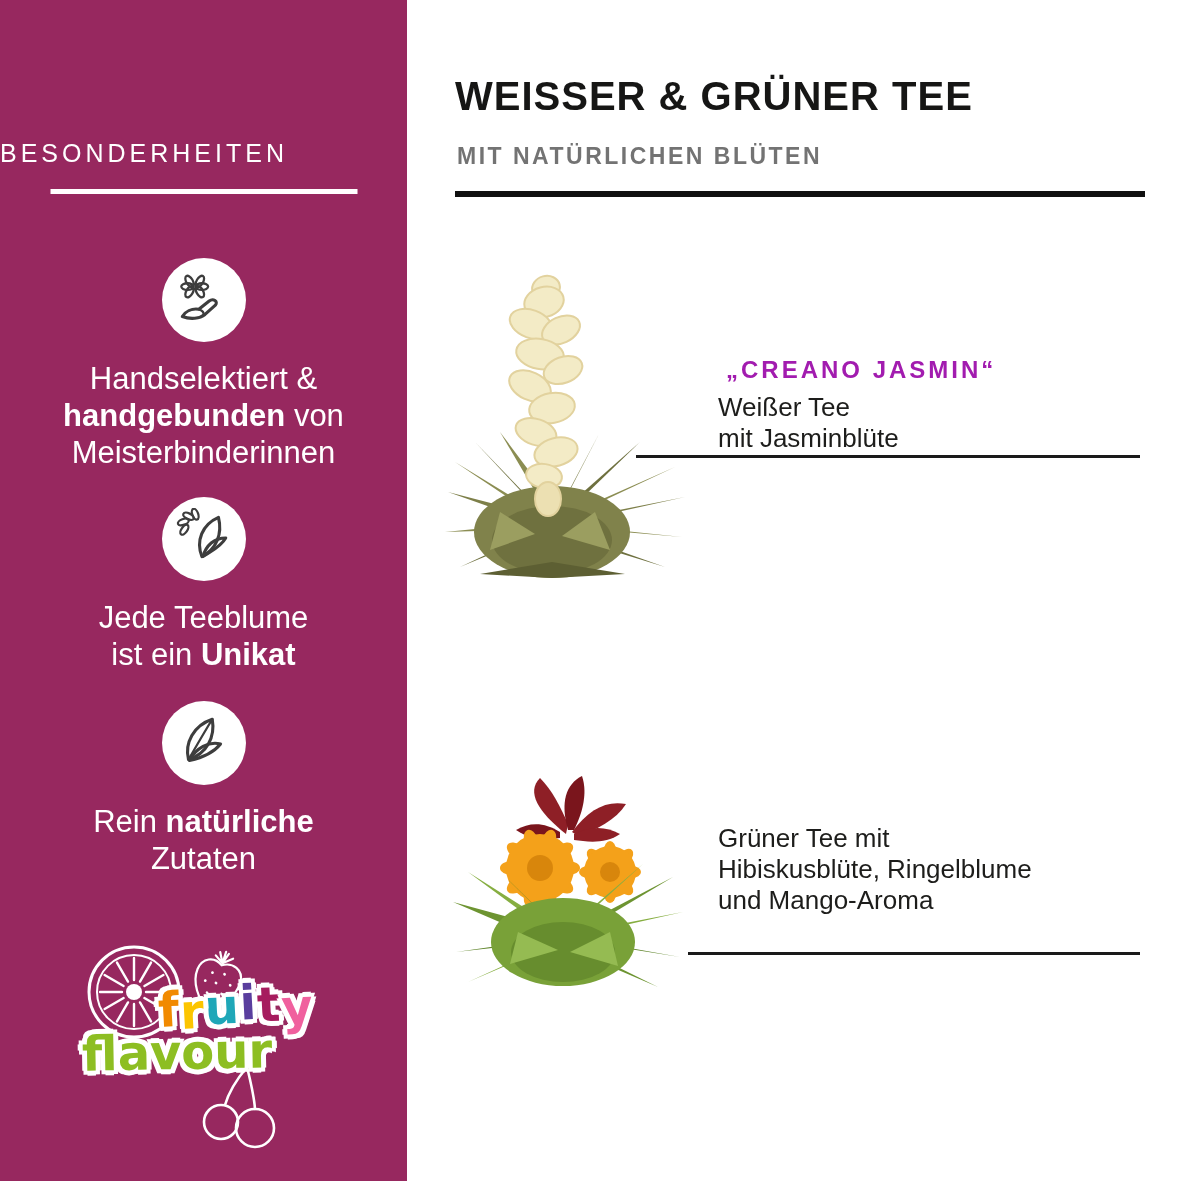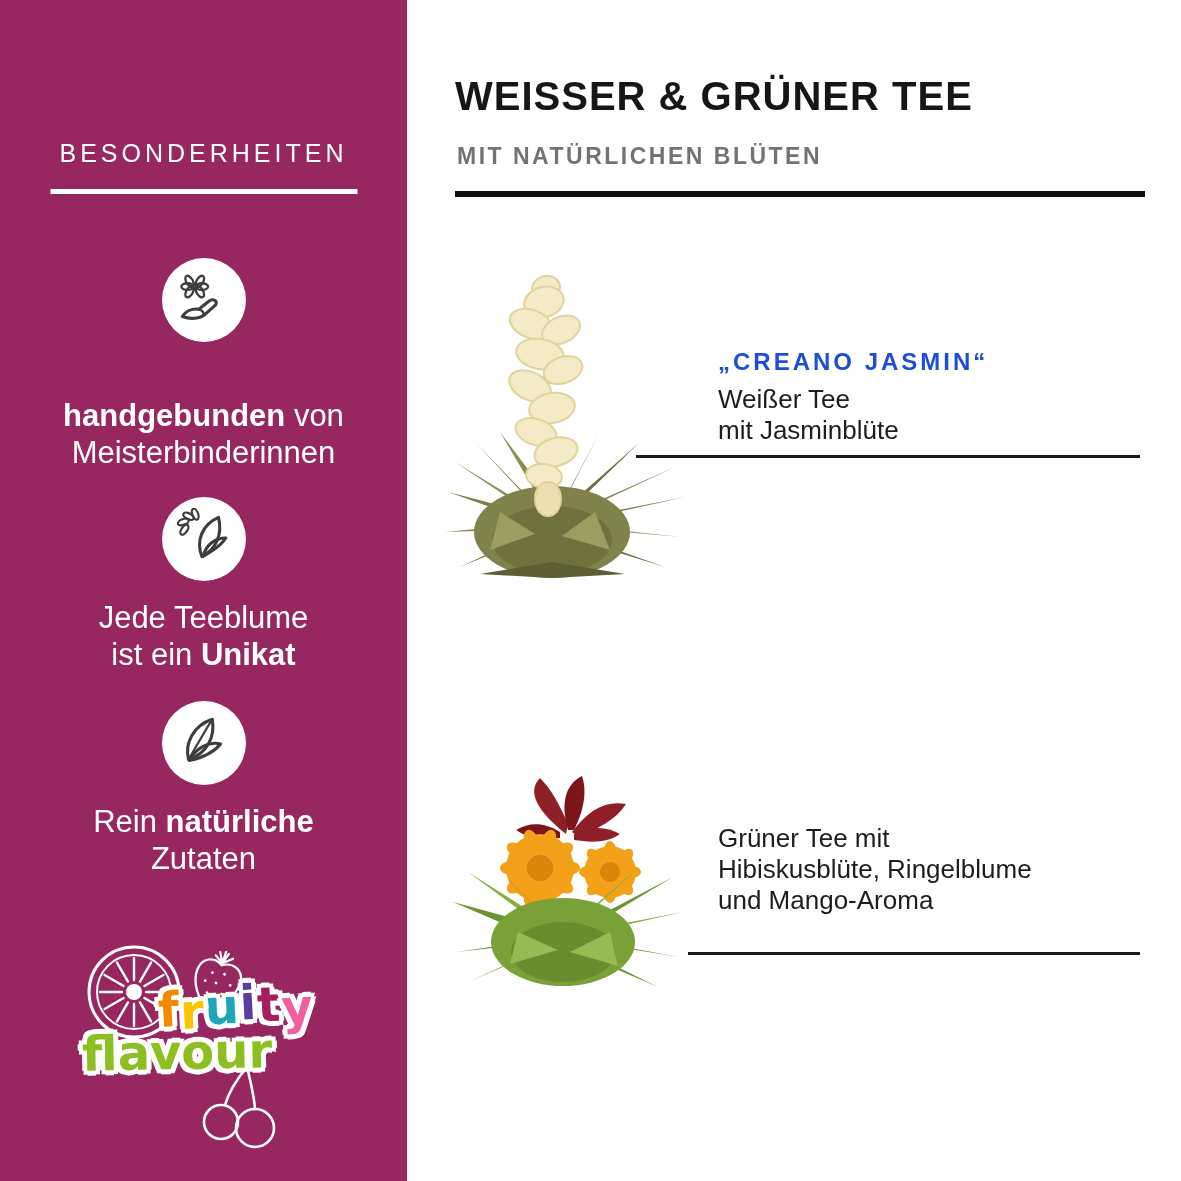--- a/index.html
+++ b/index.html
@@ -1,21 +1,21 @@
 <!DOCTYPE html>
 <html><head>
 <meta charset="utf-8">
 <style>
   html,body{margin:0;padding:0;background:#ffffff;}
   .canvas{position:relative;width:1181px;height:1181px;background:#ffffff;overflow:hidden;
           font-family:"Liberation Sans",sans-serif;color:#1d1d1b;}
 
   
   .sidebar{position:absolute;left:0;top:0;width:407px;height:1181px;background:#97285F;}
-  .sidebar-heading{position:absolute;top:139px;left:0;width:100%;margin:0;text-align:center;
+  .sidebar-heading{position:absolute;top:139px;left:0;width:100%;margin:0;text-align:left;
           color:#fff;font-size:25px;font-weight:500;letter-spacing:4px;}
   .heading-rule{position:absolute;top:189px;left:50%;transform:translateX(-50%);
           width:307px;height:5px;background:#ffffff;}
   .feature{position:absolute;left:0;width:100%;display:flex;flex-direction:column;align-items:center;}
   .f1{top:258px;} .f2{top:497px;} .f3{top:701px;}
   .icon-circle{width:84px;height:84px;border-radius:50%;background:#ffffff;display:flex;
           align-items:center;justify-content:center;box-sizing:border-box;}
   .icon-circle svg{width:62px;height:62px;}
   .feature-text{margin:18px 0 0 0;text-align:center;color:#ffffff;font-size:31px;line-height:37px;font-weight:400;}
   .feature-text b{font-weight:700;}
@@ -43,21 +43,21 @@
   .main-subtitle{position:absolute;left:457px;top:143px;margin:0;font-size:23px;
           color:#737373;letter-spacing:2.5px;font-weight:700;}
   .title-rule{position:absolute;left:455px;top:191px;width:690px;height:6px;background:#101010;}
 
   .product-img{position:absolute;}
   .img-jasmine{left:440px;top:262px;width:250px;height:320px;}
   .img-mango{left:448px;top:772px;width:240px;height:222px;}
 
   .product-text{position:absolute;left:718px;}
   .pt1{top:348px;} .pt2{top:815px;}
-  .product-name{margin:0;font-size:24px;font-weight:700;letter-spacing:3px;color:#1d4ed8;}
+  .product-name{margin:8px;font-size:24px;font-weight:700;letter-spacing:3px;color:#a21caf;}
   .product-desc{margin:8px 0 0 0;font-size:26px;line-height:31px;font-weight:400;color:#1d1d1b;}
 
   .thin-rule{position:absolute;height:3px;background:#1a1a1a;}
   .rule-jasmine{left:636px;top:455px;width:504px;}
   .rule-mango{left:688px;top:952px;width:452px;}
 
   .lineart{stroke:#3d3d3d;stroke-width:3;fill:none;stroke-linecap:round;stroke-linejoin:round;}
   .white-line{stroke:#ffffff;fill:none;stroke-linecap:round;stroke-linejoin:round;}
 </style>
 </head>
@@ -78,21 +78,21 @@
             <ellipse cx="16" cy="22" rx="6" ry="3.2" transform="rotate(120 16 22)"></ellipse>
             <ellipse cx="14" cy="17" rx="6" ry="3.2"></ellipse>
             <ellipse cx="16" cy="12" rx="6" ry="3.2" transform="rotate(60 16 12)"></ellipse>
             <ellipse cx="26" cy="12" rx="6" ry="3.2" transform="rotate(120 26 12)"></ellipse>
             <circle cx="21" cy="17" r="2.4"></circle>
           </g>
           <path d="M9 46 C 12 41, 18 38, 25 39 L 35 31 C 39 28, 44 31.5, 41 35 L 31 44 C 26 48, 17 49, 9 46 Z"></path>
           <path d="M25 39 C 28 40, 30 42, 29.5 44" stroke-width="2.2"></path>
         </svg>
       </div>
-      <p class="feature-text"><br><b>handgebunden</b><span> von</span><br><span>Meisterbinderinnen</span></p>
+      <p class="feature-text"><span>Handselektiert &amp;</span><br><b>handgebunden</b><span> von</span><br><span>Meisterbinderinnen</span></p>
     </div>
 
     <div class="feature f2">
       <div class="icon-circle">
         <svg viewBox="0 0 60 60" class="lineart">
           <path d="M28 47 C 22 32, 28 16, 44 9 C 48 25, 42 40, 28 47 Z"></path>
           <path d="M29 47 C 36 42, 46 38, 51 29 C 40 29, 32 36, 29 47 Z"></path>
           <g stroke-width="2.2">
             <ellipse cx="11" cy="21" rx="5.5" ry="2.8" transform="rotate(-55 11 21)"></ellipse>
             <ellipse cx="10" cy="13.5" rx="5.5" ry="2.8" transform="rotate(-20 10 13.5)"></ellipse>

